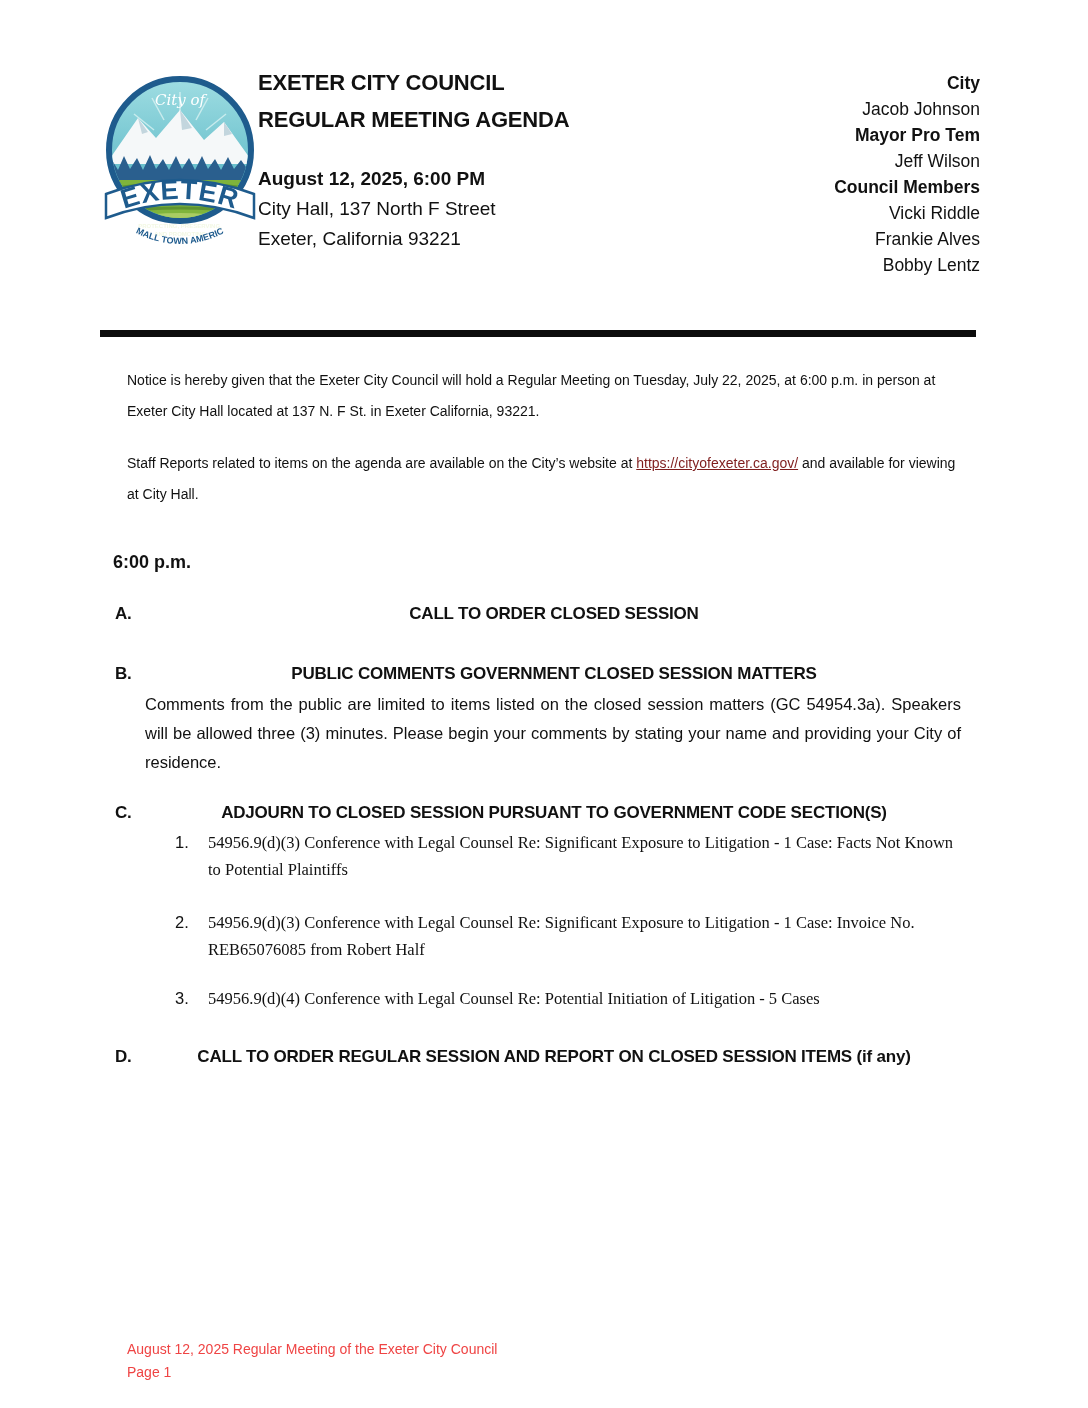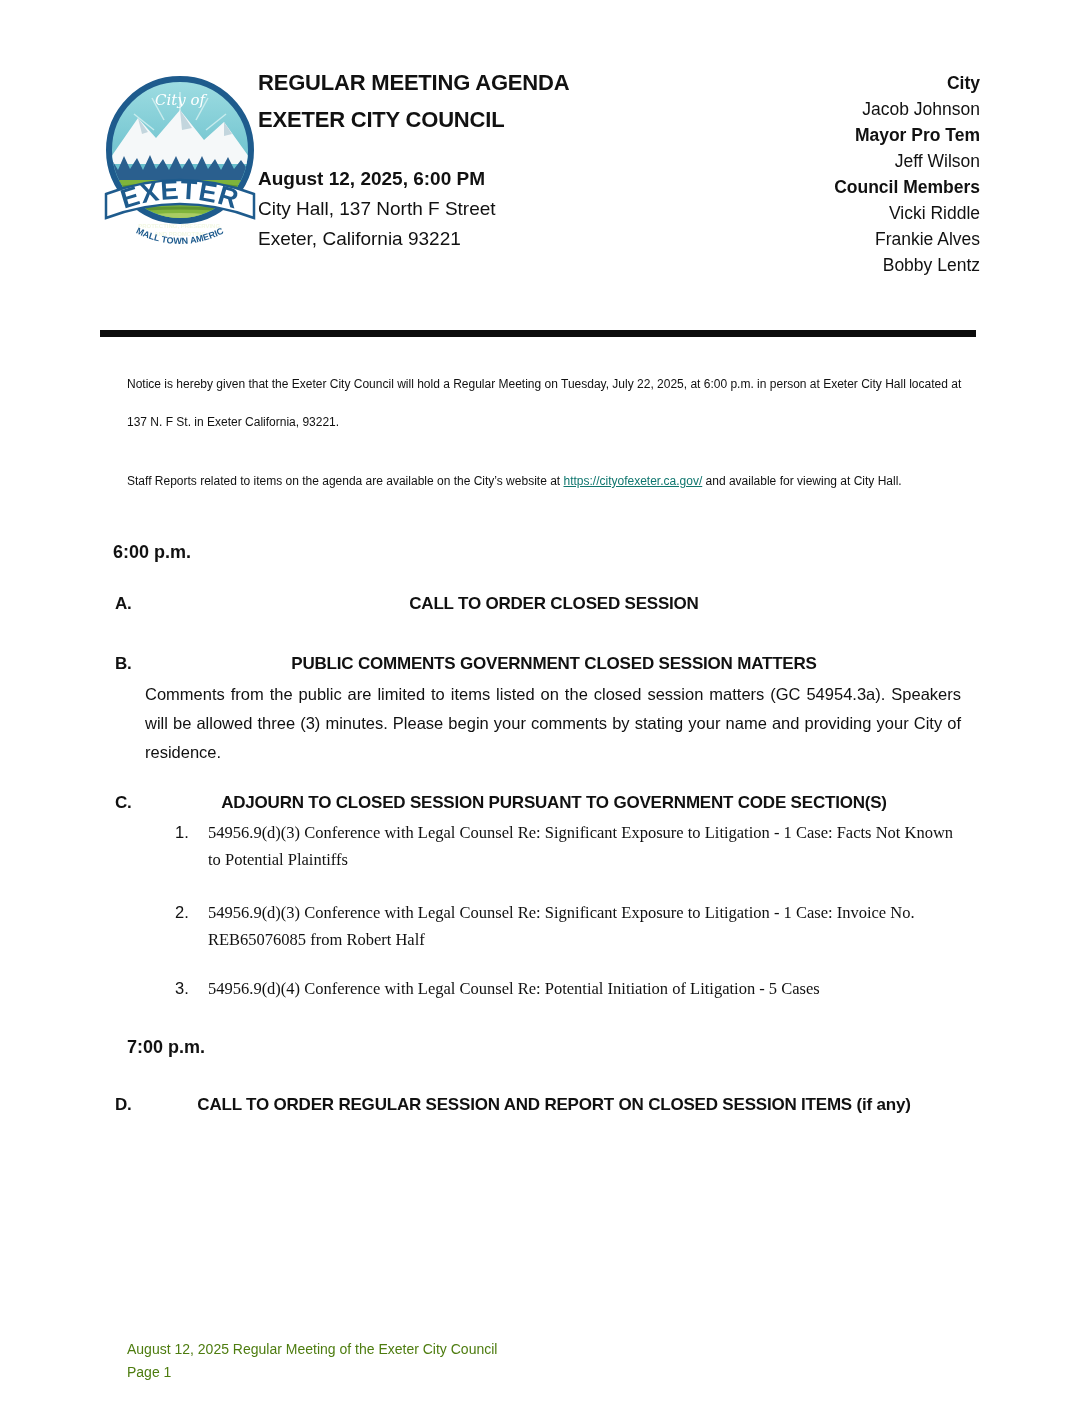--- a/index.html
+++ b/index.html
@@ -18,21 +18,21 @@
   .meeting-info { margin-top:26px; font-size:19px; line-height:30px; }
   .meeting-info .dt { font-weight:bold; }
   .header-right { position:absolute; right:108px; top:70px; text-align:right;
                   font-size:17.5px; line-height:26px; }
   .header-right .b { font-weight:bold; }
 
   .rule { position:absolute; left:100px; top:330px; width:876px; height:7px; background:#0c0c0c; }
 
   
   .content { position:absolute; left:0; top:337px; width:1088px; }
-  .notice { margin:0 0 0 127px; width:836px; font-size:12px; line-height:38px; }
+  .notice { margin:0 0 0 127px; width:836px; font-size:14px; line-height:31px; }
   .notice.p1 { margin-top:28px; }
   .notice.p2 { margin-top:21px; }
   .weblink { text-decoration:underline; cursor:pointer; }
 
   .time-label { font-size:18px; font-weight:bold; line-height:26px; }
   .time-label.t1 { margin:39px 0 0 113px; }
   .time-label.t2 { margin:32px 0 0 127px; }
 
   .section { margin-left:115px; width:848px; }
   .sec-a { margin-top:25px; } .sec-b { margin-top:32px; }
@@ -107,22 +107,22 @@
         <text x="76" y="156" text-anchor="middle" font-size="6" fill="#f3f8e4" font-weight="bold">PROTECTING, PRESERVING,</text>
         <text x="76" y="164" text-anchor="middle" font-size="6" fill="#f3f8e4" font-weight="bold">AND PROMOTING</text>
         <text font-size="9" fill="#1E5B8D" font-weight="bold">
           <textPath href="#arcPath" startOffset="50%" text-anchor="middle">SMALL TOWN AMERICA</textPath>
         </text>
       </svg>
     </div>
 
     <div class="header-center">
       <div class="doc-title">
+        <div>EXETER CITY COUNCIL</div>
         <div>REGULAR MEETING AGENDA</div>
-        <div>EXETER CITY COUNCIL</div>
       </div>
       <div class="meeting-info">
         <div class="dt">August 12, 2025, 6:00 PM</div>
         <div>City Hall, 137 North F Street</div>
         <div>Exeter, California 93221</div>
       </div>
     </div>
 
     <div class="header-right">
       <div class="b">City</div>
@@ -135,21 +135,21 @@
       <div>Bobby Lentz</div>
     </div>
   </div>
 
   <div class="rule"></div>
 
   <div class="content">
 
     <p class="notice p1">Notice is hereby given that the Exeter City Council will hold a Regular Meeting on Tuesday, July 22, 2025, at 6:00 p.m. in person at Exeter City Hall located at 137 N. F St. in Exeter California, 93221.</p>
 
-    <p class="notice p2"><span>Staff Reports related to items on the agenda are available on the City’s website at </span><a class="weblink" style="color:#0f766e">https://cityofexeter.ca.gov/</a><span> and available for viewing at City Hall.</span></p>
+    <p class="notice p2"><span>Staff Reports related to items on the agenda are available on the City’s website at </span><a class="weblink" style="color:#7f1d1d">https://cityofexeter.ca.gov/</a><span> and available for viewing at City Hall.</span></p>
 
     <div class="time-label t1">6:00 p.m.</div>
 
     <div class="section sec-a">
       <div class="sec-head">
         <span class="letter">A.</span>
         <span class="title">CALL TO ORDER CLOSED SESSION</span>
       </div>
     </div>
 
@@ -173,28 +173,27 @@
       <div class="c-item i2">
         <span class="num">2.</span>
         <span class="itext">54956.9(d)(3) Conference with Legal Counsel Re: Significant Exposure to Litigation - 1 Case: Invoice No. REB65076085 from Robert Half</span>
       </div>
       <div class="c-item i3">
         <span class="num">3.</span>
         <span class="itext">54956.9(d)(4) Conference with Legal Counsel Re: Potential Initiation of Litigation - 5 Cases</span>
       </div>
     </div>
 
-    <div class="time-label t2">7:00 p.m.</div>
 
     <div class="section sec-d">
       <div class="sec-head">
         <span class="letter">D.</span>
         <span class="title">CALL TO ORDER REGULAR SESSION AND REPORT ON CLOSED SESSION ITEMS (if any)</span>
       </div>
     </div>
   </div>
 
-  <div class="footer" style="color:#4d7c0f">
+  <div class="footer" style="color:#ef4444">
     <div>August 12, 2025 Regular Meeting of the Exeter City Council</div>
     <div>Page 1</div>
   </div>
 
 </div>
 
 </body></html>

